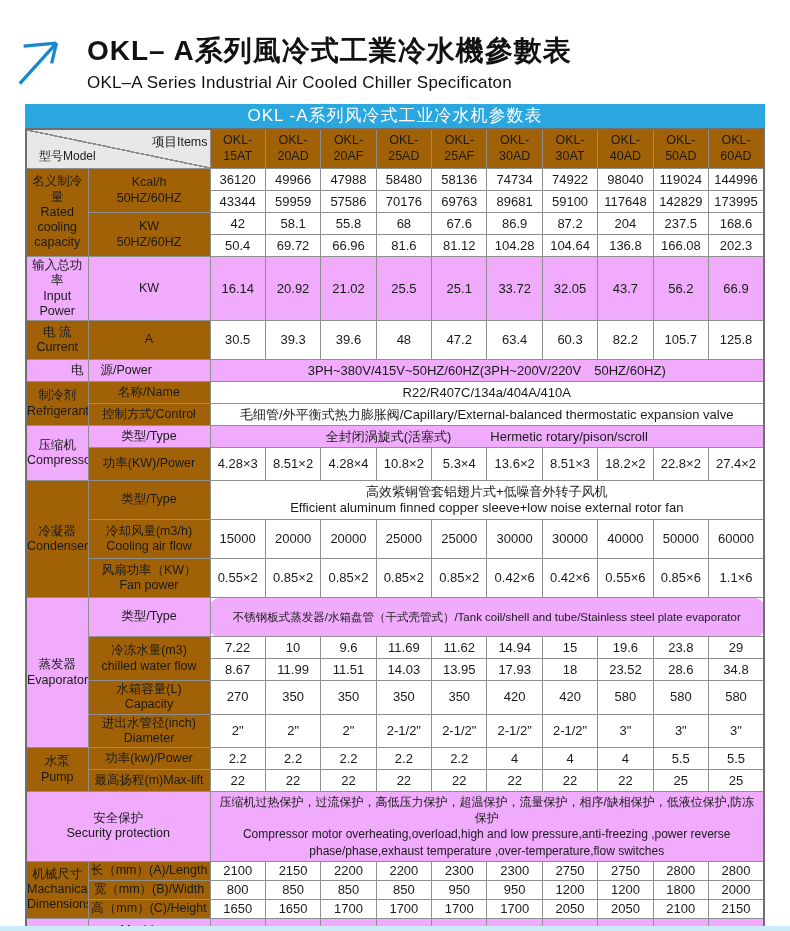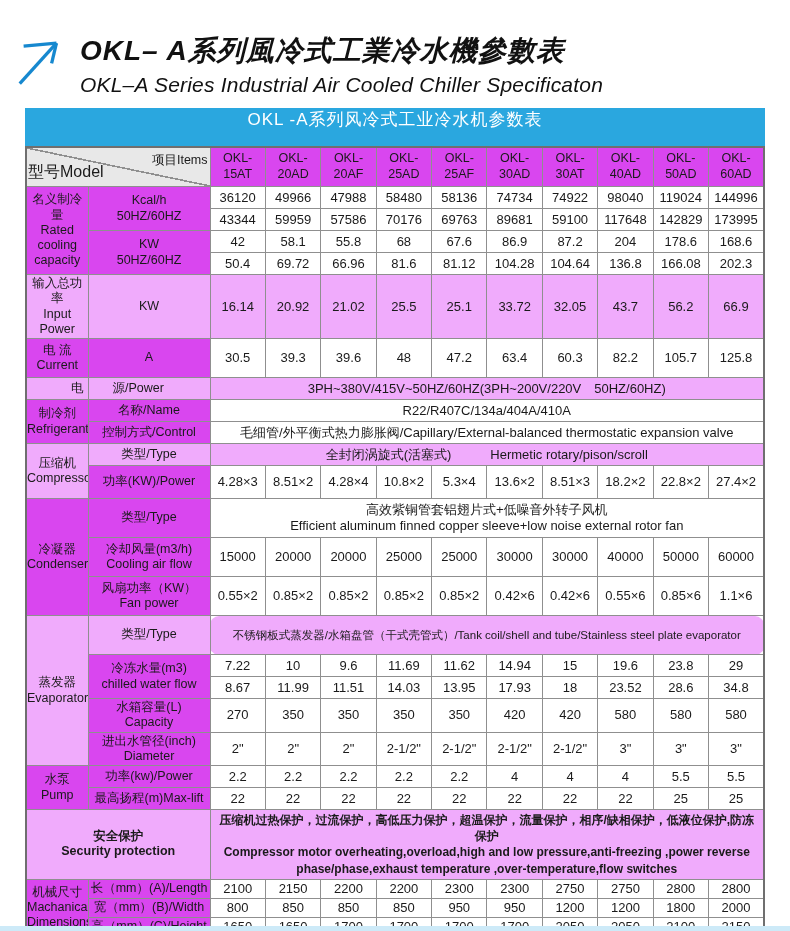--- a/index.html
+++ b/index.html
@@ -3,53 +3,53 @@
 <meta charset="utf-8">
 <style>
   html,body{margin:0;padding:0;}
   body{
     width:790px;height:931px;position:relative;background:#ffffff;
     font-family:"Liberation Sans","DejaVu Sans",sans-serif;color:#1a1a1a;
     overflow:hidden;
   }
   .header{display:flex;align-items:flex-start;padding:30px 0 0 13px;}
   .logo{width:56px;height:54px;flex:0 0 auto;margin-top:4px;}
-  .titles{margin-left:11px;font-style:italic;}
+  .titles{margin-left:18px;}
   h1{font-size:28px;font-weight:700;margin:2px 0 3px;letter-spacing:1px;color:#111;}
-  h2{font-size:21px;font-weight:400;margin:0;color:#111;letter-spacing:0.2px;}
+  h2{font-size:17px;font-weight:400;margin:0;color:#111;letter-spacing:0.2px;}
 
   .table-wrap{margin:11px 25px 0 25px;width:740px;}
   .banner{
     background:#2aa7df;color:#ffffff;text-align:center;
-    font-size:17px;height:38px;line-height:24px;letter-spacing:1px;
+    font-size:17px;height:24px;line-height:24px;letter-spacing:1px;
   }
   table{border-collapse:collapse;table-layout:fixed;width:740px;border:2px solid #6f6f6f;}
   td{
     border:1px solid #8f8f8f;text-align:center;vertical-align:middle;
     font-size:13px;line-height:1.22;padding:1px 0;background:#ffffff;
     white-space:pre-line;overflow:hidden;
   }
-  td.lab{background:#d946ef;font-size:12.5px;}
+  td.lab{background:#a16207;font-size:12.5px;}
   tr.g td{background:#f0abfc;}
   td.small{font-size:11.5px;border-radius:9px;}
   td.sec{font-size:12px;line-height:1.35;padding:2px 4px;}
   td.end{text-align:right;padding-right:4px;}
-  td.start{text-align:left;padding-left:24px;}
+  td.start{text-align:left;padding-left:12px;}
   tr.r20 td{height:19px;}
   tr.r31 td{height:30px;}
   tr.r36 td{height:36px;}
-  tr.r52 td{height:50px;font-weight:bold;}
+  tr.r52 td{height:50px;}
   tr.r18 td{height:16px;}
   td.corner{
     position:relative;
     background:linear-gradient(to top right,
       #e8e8e8 calc(50% - 0.8px), #8f8f8f calc(50% - 0.8px),
       #8f8f8f calc(50% + 0.8px), #e8e8e8 calc(50% + 0.8px));
   }
-  .c-model{position:absolute;left:1px;bottom:4px;font-size:16px;}
+  .c-model{position:absolute;left:12px;bottom:4px;font-size:12px;}
   .c-items{position:absolute;right:2px;top:5px;font-size:12.5px;}
   td.model{font-size:12.5px;line-height:1.25;}
   .bottom-strip{position:absolute;left:0;right:0;bottom:0;height:5px;background:#cdeaf8;}
 </style>
 </head>
 <body>
 
 <div class="page">
 
   <div class="header">
@@ -141,21 +141,21 @@
             <td rowspan="2" class="lab">KW
 50HZ/60HZ</td>
             <td>42</td>
             <td>58.1</td>
             <td>55.8</td>
             <td>68</td>
             <td>67.6</td>
             <td>86.9</td>
             <td>87.2</td>
             <td>204</td>
-            <td>178.6</td>
+            <td>237.5</td>
             <td>168.6</td>
           </tr>
           <tr class="r20">
             <td>50.4</td>
             <td>69.72</td>
             <td>66.96</td>
             <td>81.6</td>
             <td>81.12</td>
             <td>104.28</td>
             <td>104.64</td>

